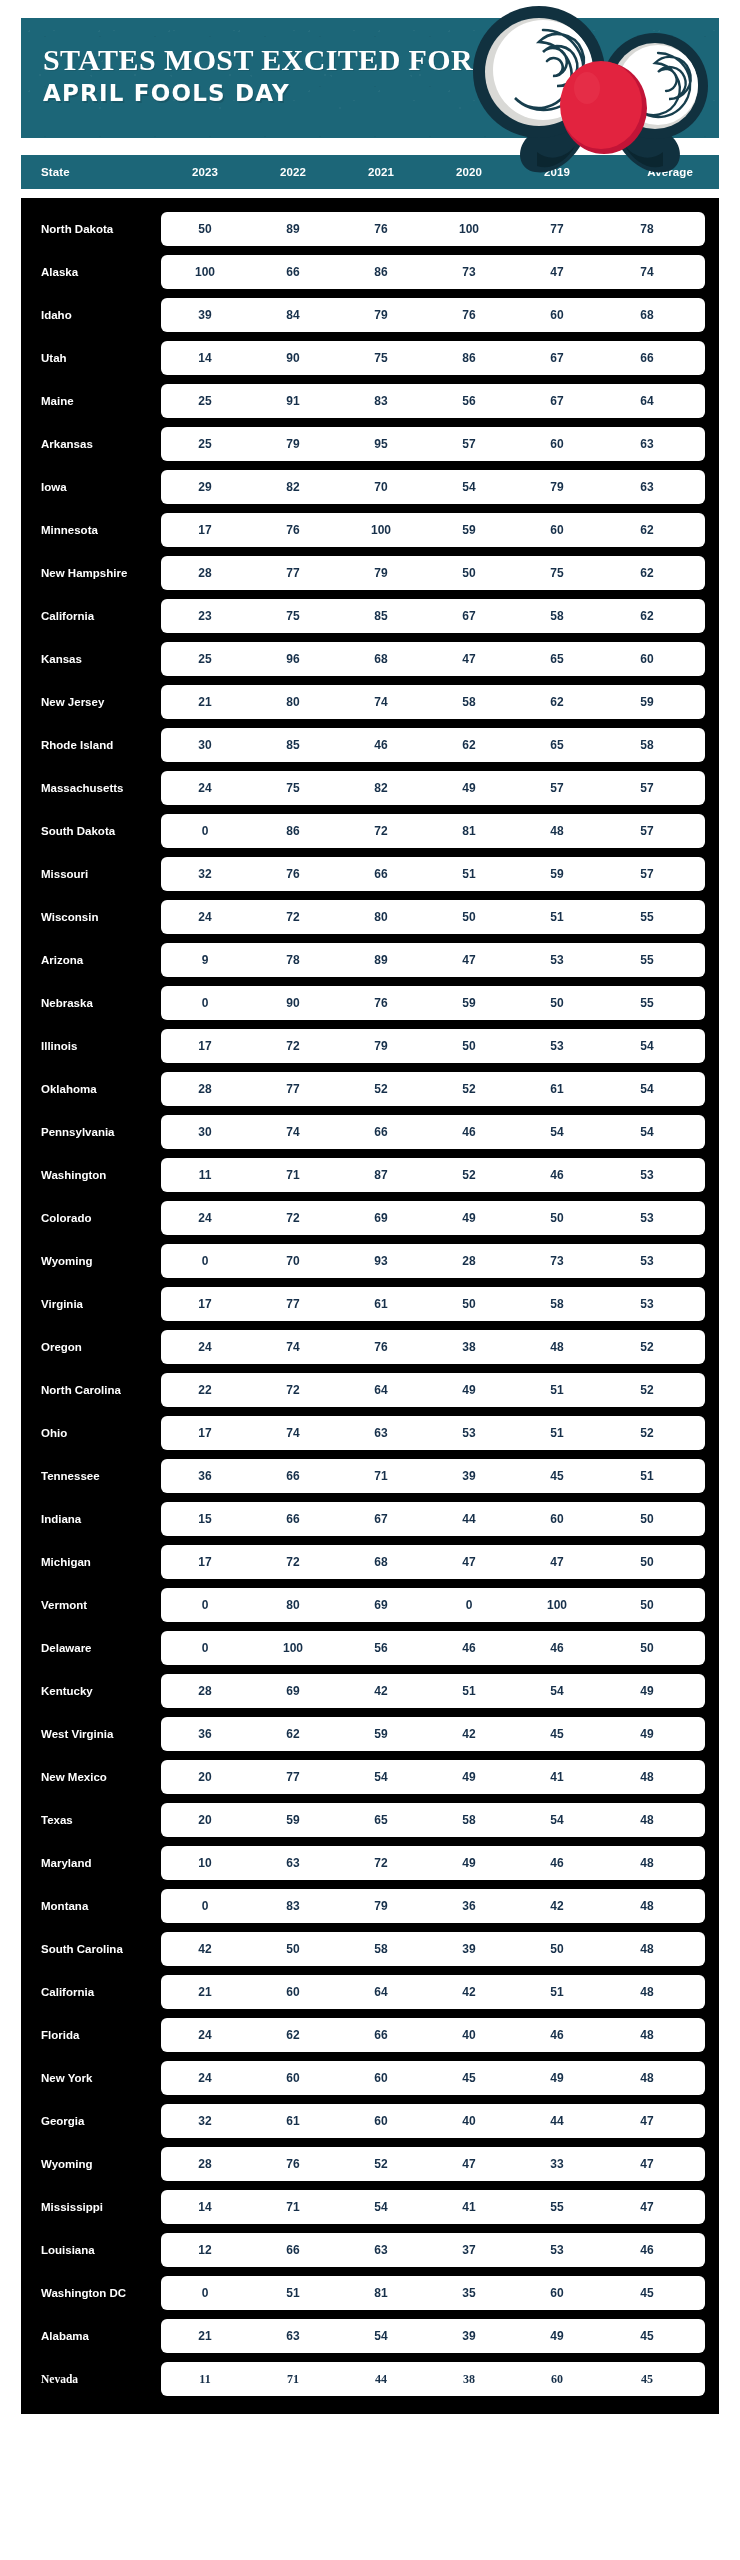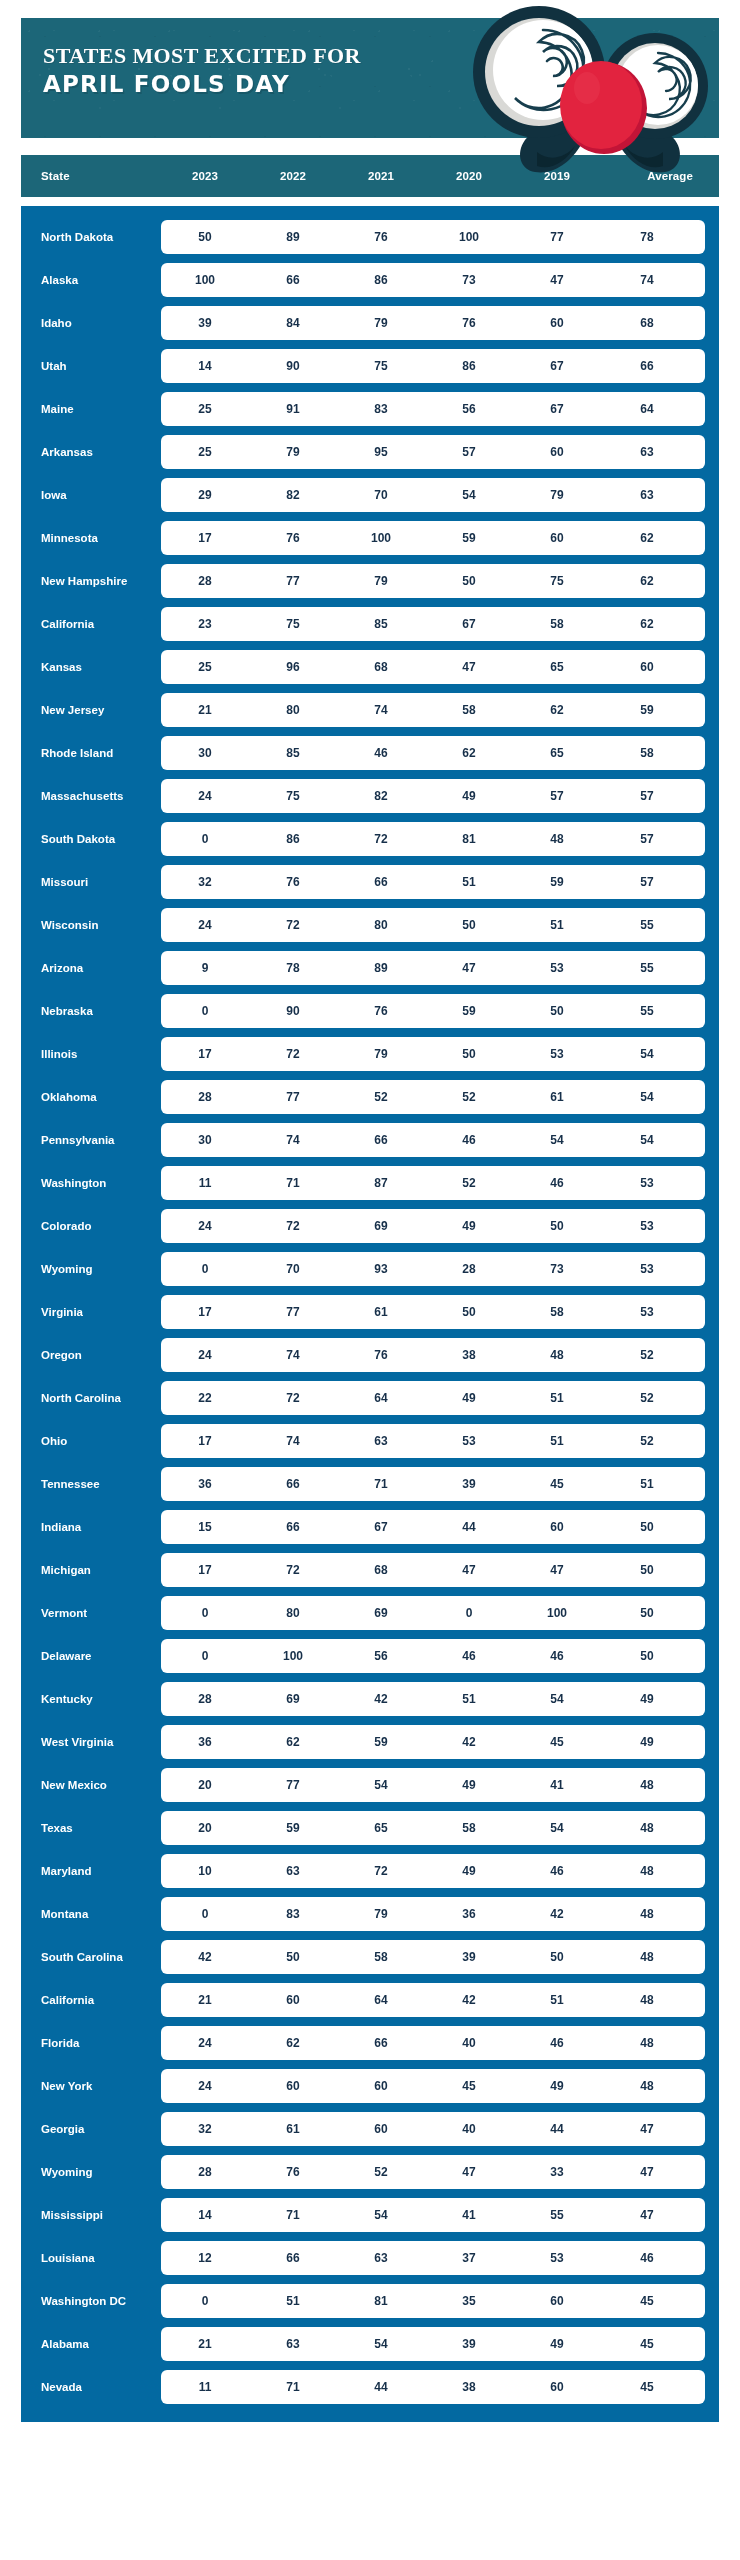--- a/index.html
+++ b/index.html
@@ -43,21 +43,21 @@
   }
   .banner-titles {
     position: absolute;
     left: 22px;
     top: 26px;
     z-index: 5;
   }
   .title-line1 {
     font-family: "Liberation Serif", serif;
     font-weight: bold;
-    font-size: 22px;
+    font-size: 30px;
     letter-spacing: 0.4px;
     color: #ffffff;
     text-transform: uppercase;
     line-height: 1.05;
     white-space: nowrap;
     text-shadow: 1px 1px 0 rgba(0,0,0,.10);
   }
   .title-line2 {
     font-family: "DejaVu Sans", sans-serif;
     font-weight: bold;
@@ -80,48 +80,48 @@
     pointer-events: none;
   }
 
   
   .table-wrap { width: 698px; }
 
   .thead {
     display: flex;
     align-items: center;
     width: 698px;
-    height: 42px;
+    height: 34px;
     background: #1c6678;
     padding: 0 14px 0 0;
   }
   .thead .th {
     color: #ffffff;
     font-size: 11.5px;
     font-weight: bold;
     letter-spacing: .1px;
   }
   .th-state { width: 140px; padding-left: 20px; text-align: left; }
   .th-num   { width: 88px;  text-align: center; }
   .th-avg   { width: 92px;  text-align: right; }
 
   .tbody {
     width: 698px;
-    background: #0369a1;
+    background: #000000;
     padding: 14px 14px 18px 0;
     margin-top: 9px;
   }
 
   .trow {
     display: flex;
     align-items: center;
     height: 34px;
     margin-bottom: 9px;
   }
-  .trow:last-child { margin-bottom: 0; }
+  .trow:last-child { margin-bottom: 0; font-family: Liberation Serif, serif; }
 
   .cell-state {
     width: 140px;
     padding-left: 20px;
     color: #ffffff;
     font-size: 11.5px;
     font-weight: bold;
     text-align: left;
     flex: 0 0 140px;
     line-height: 1.1;

